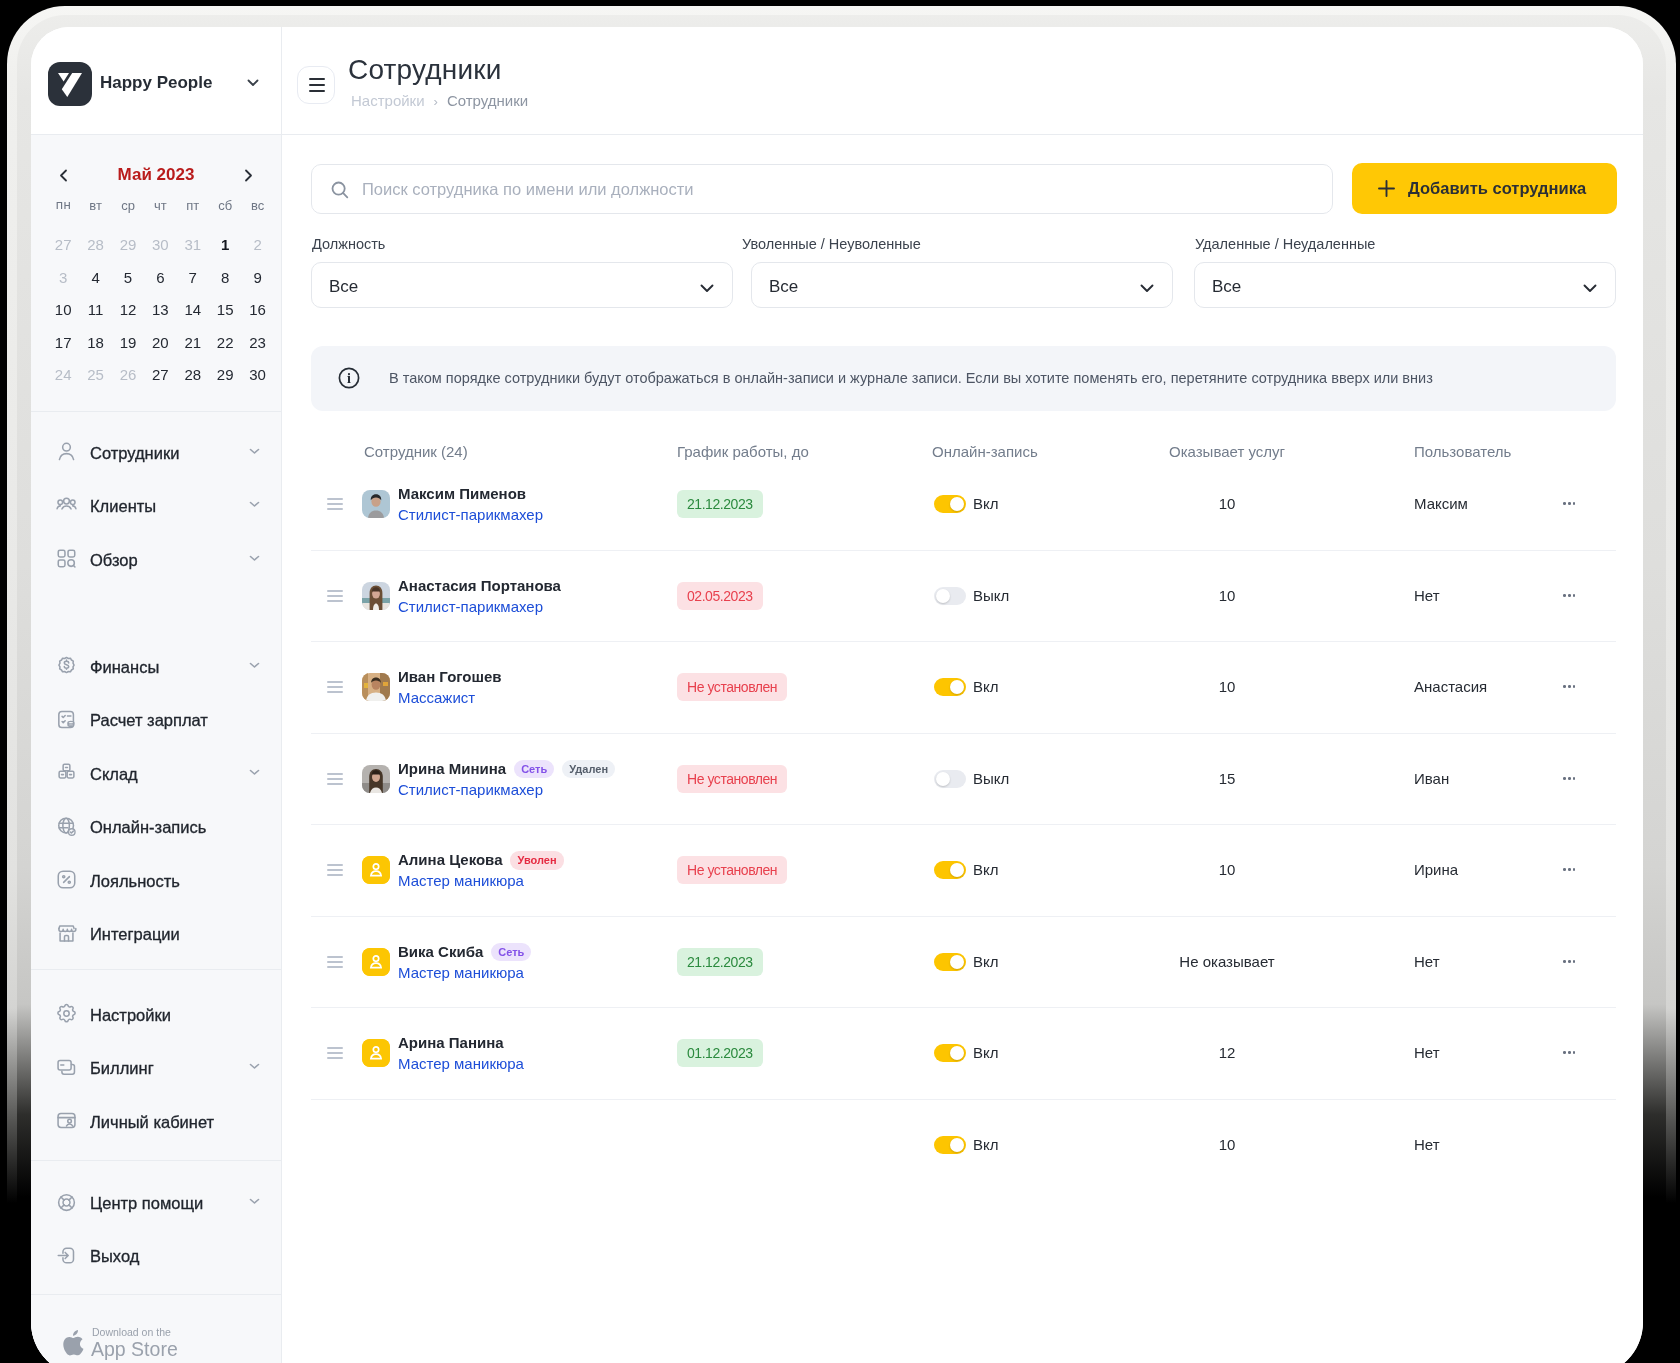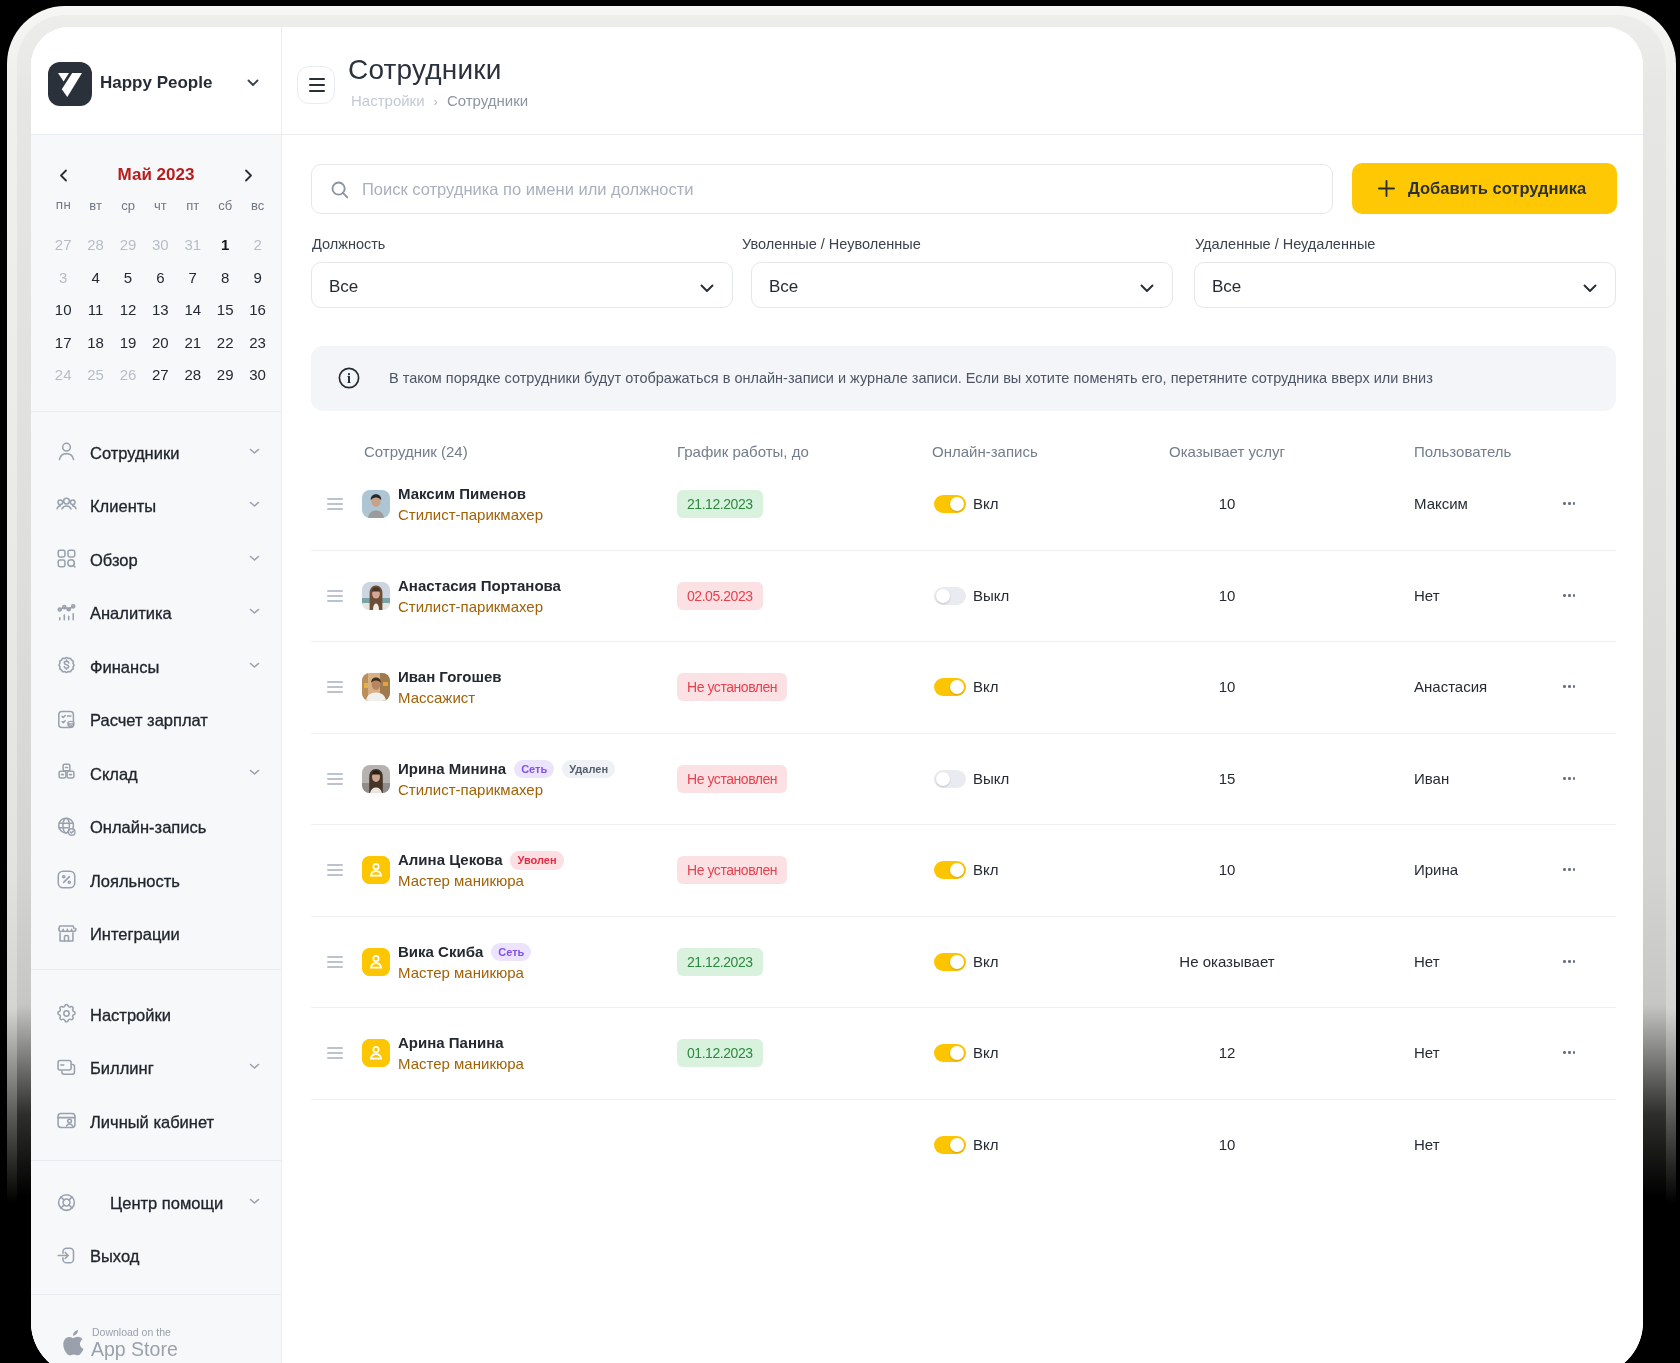--- a/index.html
+++ b/index.html
@@ -68,21 +68,21 @@
   .thead { position:absolute; top:416px; font-size:15px; color:#737d8c; }
 
   .row { position:absolute; left:29px; width:1305px; height:91px; }
   .rdiv { position:absolute; left:29px; width:1305px; height:1px; background:#eef0f4; }
   .drag { position:absolute; left:16px; top:50%; margin-top:-6px; width:16px; }
   .drag i { display:block; height:2px; background:#bcc3cf; border-radius:1px; margin-bottom:3px; }
   .ava { position:absolute; left:51px; top:50%; margin-top:-14px; width:28px; height:28px; border-radius:8px; overflow:hidden; }
   .ava.y { background:#fcc603; }
   .names { position:absolute; left:87px; top:50%; }
   .nm { position:absolute; left:0; top:-19px; white-space:nowrap; font-size:15px; font-weight:bold; color:#232831; }
-  .sub { position:absolute; left:0; top:2px; white-space:nowrap; font-size:15px; color:#a16207; }
+  .sub { position:absolute; left:0; top:2px; white-space:nowrap; font-size:15px; color:#1d4ed8; }
   .badge { display:inline-block; vertical-align:1px; margin-left:8px; height:18.5px; line-height:18.5px;
     border-radius:9px; padding:0 7px; font-size:11px; font-weight:bold; }
   .b-set { background:#ece3fc; color:#8351e8; }
   .b-del { background:#eef1f6; color:#555e6b; }
   .b-fired { background:#fbdfe3; color:#e52b42; }
   .chip { position:absolute; left:366px; top:50%; margin-top:-14px; height:28px; line-height:28px;
     border-radius:6px; padding:0 10px; font-size:14px; letter-spacing:-0.45px; }
   .chip.g { background:#d9f2de; color:#2b8a3e; }
   .chip.r { background:#fce1e4; color:#e8414e; }
   .tgl { position:absolute; left:623px; top:50%; margin-top:-9px; width:32px; height:18px; border-radius:9px; }
@@ -200,34 +200,20 @@
         <rect x="13.6" y="3.4" width="7" height="7" rx="1.8" stroke="#99a1ad" stroke-width="1.6" fill="none" stroke-linecap="round" stroke-linejoin="round"></rect>
         <rect x="3.4" y="13.6" width="7" height="7" rx="1.8" stroke="#99a1ad" stroke-width="1.6" fill="none" stroke-linecap="round" stroke-linejoin="round"></rect>
         <circle cx="16.8" cy="16.8" r="3.4" stroke="#99a1ad" stroke-width="1.6" fill="none" stroke-linecap="round" stroke-linejoin="round"></circle>
         <path d="M19.3 19.3 L20.8 20.8" stroke="#99a1ad" stroke-width="1.6" fill="none" stroke-linecap="round" stroke-linejoin="round"></path>
       </svg>
       <div class="t"><span style="display:inline-block;vertical-align:middle;line-height:normal;">Обзор</span></div>
       <svg class="ch" width="11" height="7" viewBox="0 0 11 7">
         <path d="M1.5 1.5 L5.5 5 L9.5 1.5" stroke="#9aa2ae" stroke-width="1.6" fill="none" stroke-linecap="round" stroke-linejoin="round"></path>
       </svg>
     </div>
-    <div class="mi" style="top:558.0px;">
-      <svg width="23" height="23" viewBox="0 0 24 24">
-        <path d="M5 8.8 L9.7 6.4 L14.3 8.6 L19 5.6" stroke="#99a1ad" stroke-width="1.6" fill="none" stroke-linecap="round" stroke-linejoin="round"></path>
-        <circle cx="5" cy="8.8" r="1.6" stroke="#99a1ad" stroke-width="1.6" fill="none" stroke-linecap="round" stroke-linejoin="round"></circle>
-        <circle cx="9.7" cy="6.4" r="1.6" stroke="#99a1ad" stroke-width="1.6" fill="none" stroke-linecap="round" stroke-linejoin="round"></circle>
-        <circle cx="14.3" cy="8.6" r="1.6" stroke="#99a1ad" stroke-width="1.6" fill="none" stroke-linecap="round" stroke-linejoin="round"></circle>
-        <circle cx="19" cy="5.6" r="1.6" stroke="#99a1ad" stroke-width="1.6" fill="none" stroke-linecap="round" stroke-linejoin="round"></circle>
-        <path d="M5 17.4v2.2 M9.7 14.6v5 M14.3 15.8v3.8 M19 13.2v6.4" stroke="#99a1ad" stroke-width="1.6" fill="none" stroke-linecap="round" stroke-linejoin="round"></path>
-      </svg>
-      <div class="t"><span style="display:inline-block;vertical-align:middle;line-height:normal;">Аналитика</span></div>
-      <svg class="ch" width="11" height="7" viewBox="0 0 11 7">
-        <path d="M1.5 1.5 L5.5 5 L9.5 1.5" stroke="#9aa2ae" stroke-width="1.6" fill="none" stroke-linecap="round" stroke-linejoin="round"></path>
-      </svg>
-    </div>
     <div class="mi" style="top:611.5px;">
       <svg width="23" height="23" viewBox="0 0 24 24">
         <path d="M12 3.6l1.9 1.1 2.2-.3 1.1 1.9 1.9 1.1-.3 2.2 1.1 1.9-1.1 1.9.3 2.2-1.9 1.1-1.1 1.9-2.2-.3-1.9 1.1-1.9-1.1-2.2.3-1.1-1.9-1.9-1.1.3-2.2-1.1-1.9 1.1-1.9-.3-2.2 1.9-1.1 1.1-1.9 2.2.3z" stroke="#99a1ad" stroke-width="1.6" fill="none" stroke-linecap="round" stroke-linejoin="round"></path>
         <path d="M14.3 9.4c0-1.1-1-1.8-2.3-1.8s-2.3.7-2.3 1.7c0 2.6 4.6 1.2 4.6 3.8 0 1-1 1.7-2.3 1.7s-2.3-.7-2.3-1.8 M12 6.4v1.2 M12 14.8v1.2" stroke="#99a1ad" stroke-width="1.6" fill="none" stroke-linecap="round" stroke-linejoin="round"></path>
       </svg>
       <div class="t"><span style="display:inline-block;vertical-align:middle;line-height:normal;">Финансы</span></div>
       <svg class="ch" width="11" height="7" viewBox="0 0 11 7">
         <path d="M1.5 1.5 L5.5 5 L9.5 1.5" stroke="#9aa2ae" stroke-width="1.6" fill="none" stroke-linecap="round" stroke-linejoin="round"></path>
       </svg>
     </div>
@@ -311,21 +297,21 @@
       <svg class="ch" width="11" height="7" viewBox="0 0 11 7">
         <path d="M1.5 1.5 L5.5 5 L9.5 1.5" stroke="#9aa2ae" stroke-width="1.6" fill="none" stroke-linecap="round" stroke-linejoin="round"></path>
       </svg>
     </div>
     <div class="mi" style="top:1148.0px;">
       <svg width="23" height="23" viewBox="0 0 24 24">
         <circle cx="12" cy="12" r="8.2" stroke="#99a1ad" stroke-width="1.6" fill="none" stroke-linecap="round" stroke-linejoin="round"></circle>
         <circle cx="12" cy="12" r="3.6" stroke="#99a1ad" stroke-width="1.6" fill="none" stroke-linecap="round" stroke-linejoin="round"></circle>
         <path d="M9.5 9.5 L6.2 6.2 M14.5 9.5 L17.8 6.2 M14.5 14.5 L17.8 17.8 M9.5 14.5 L6.2 17.8" stroke="#99a1ad" stroke-width="1.6" fill="none" stroke-linecap="round" stroke-linejoin="round"></path>
       </svg>
-      <div class="t"><span style="display:inline-block;vertical-align:middle;line-height:normal;margin-left:20px;">Центр помощи</span></div>
+      <div class="t"><span style="display:inline-block;vertical-align:middle;line-height:normal;">Центр помощи</span></div>
       <svg class="ch" width="11" height="7" viewBox="0 0 11 7">
         <path d="M1.5 1.5 L5.5 5 L9.5 1.5" stroke="#9aa2ae" stroke-width="1.6" fill="none" stroke-linecap="round" stroke-linejoin="round"></path>
       </svg>
     </div>
     <div class="mi" style="top:1201.0px;">
       <svg width="23" height="23" viewBox="0 0 24 24">
         <path d="M8.3 9.6V8.2c0-2.1 1.7-3.8 3.8-3.8h3.4c2.1 0 3.8 1.7 3.8 3.8v7.6c0 2.1-1.7 3.8-3.8 3.8h-3.4c-2.1 0-3.8-1.7-3.8-3.8v-1.4" stroke="#99a1ad" stroke-width="1.6" fill="none" stroke-linecap="round" stroke-linejoin="round"></path>
         <path d="M3.4 12h10 M10.6 8.8l3.2 3.2-3.2 3.2" stroke="#99a1ad" stroke-width="1.6" fill="none" stroke-linecap="round" stroke-linejoin="round"></path>
       </svg>
       <div class="t"><span style="display:inline-block;vertical-align:middle;line-height:normal;">Выход</span></div>

